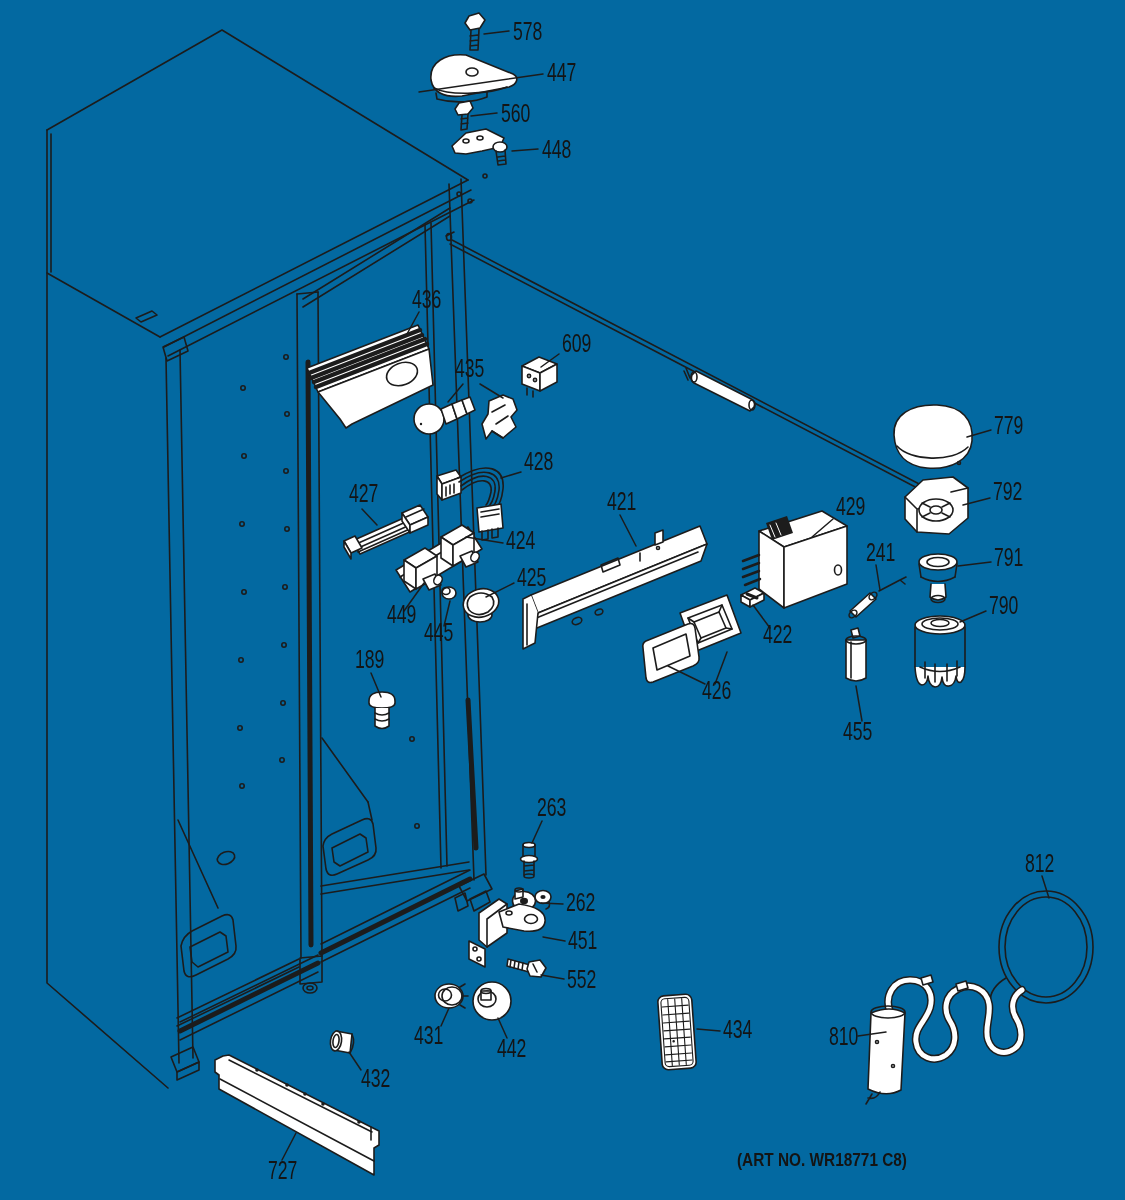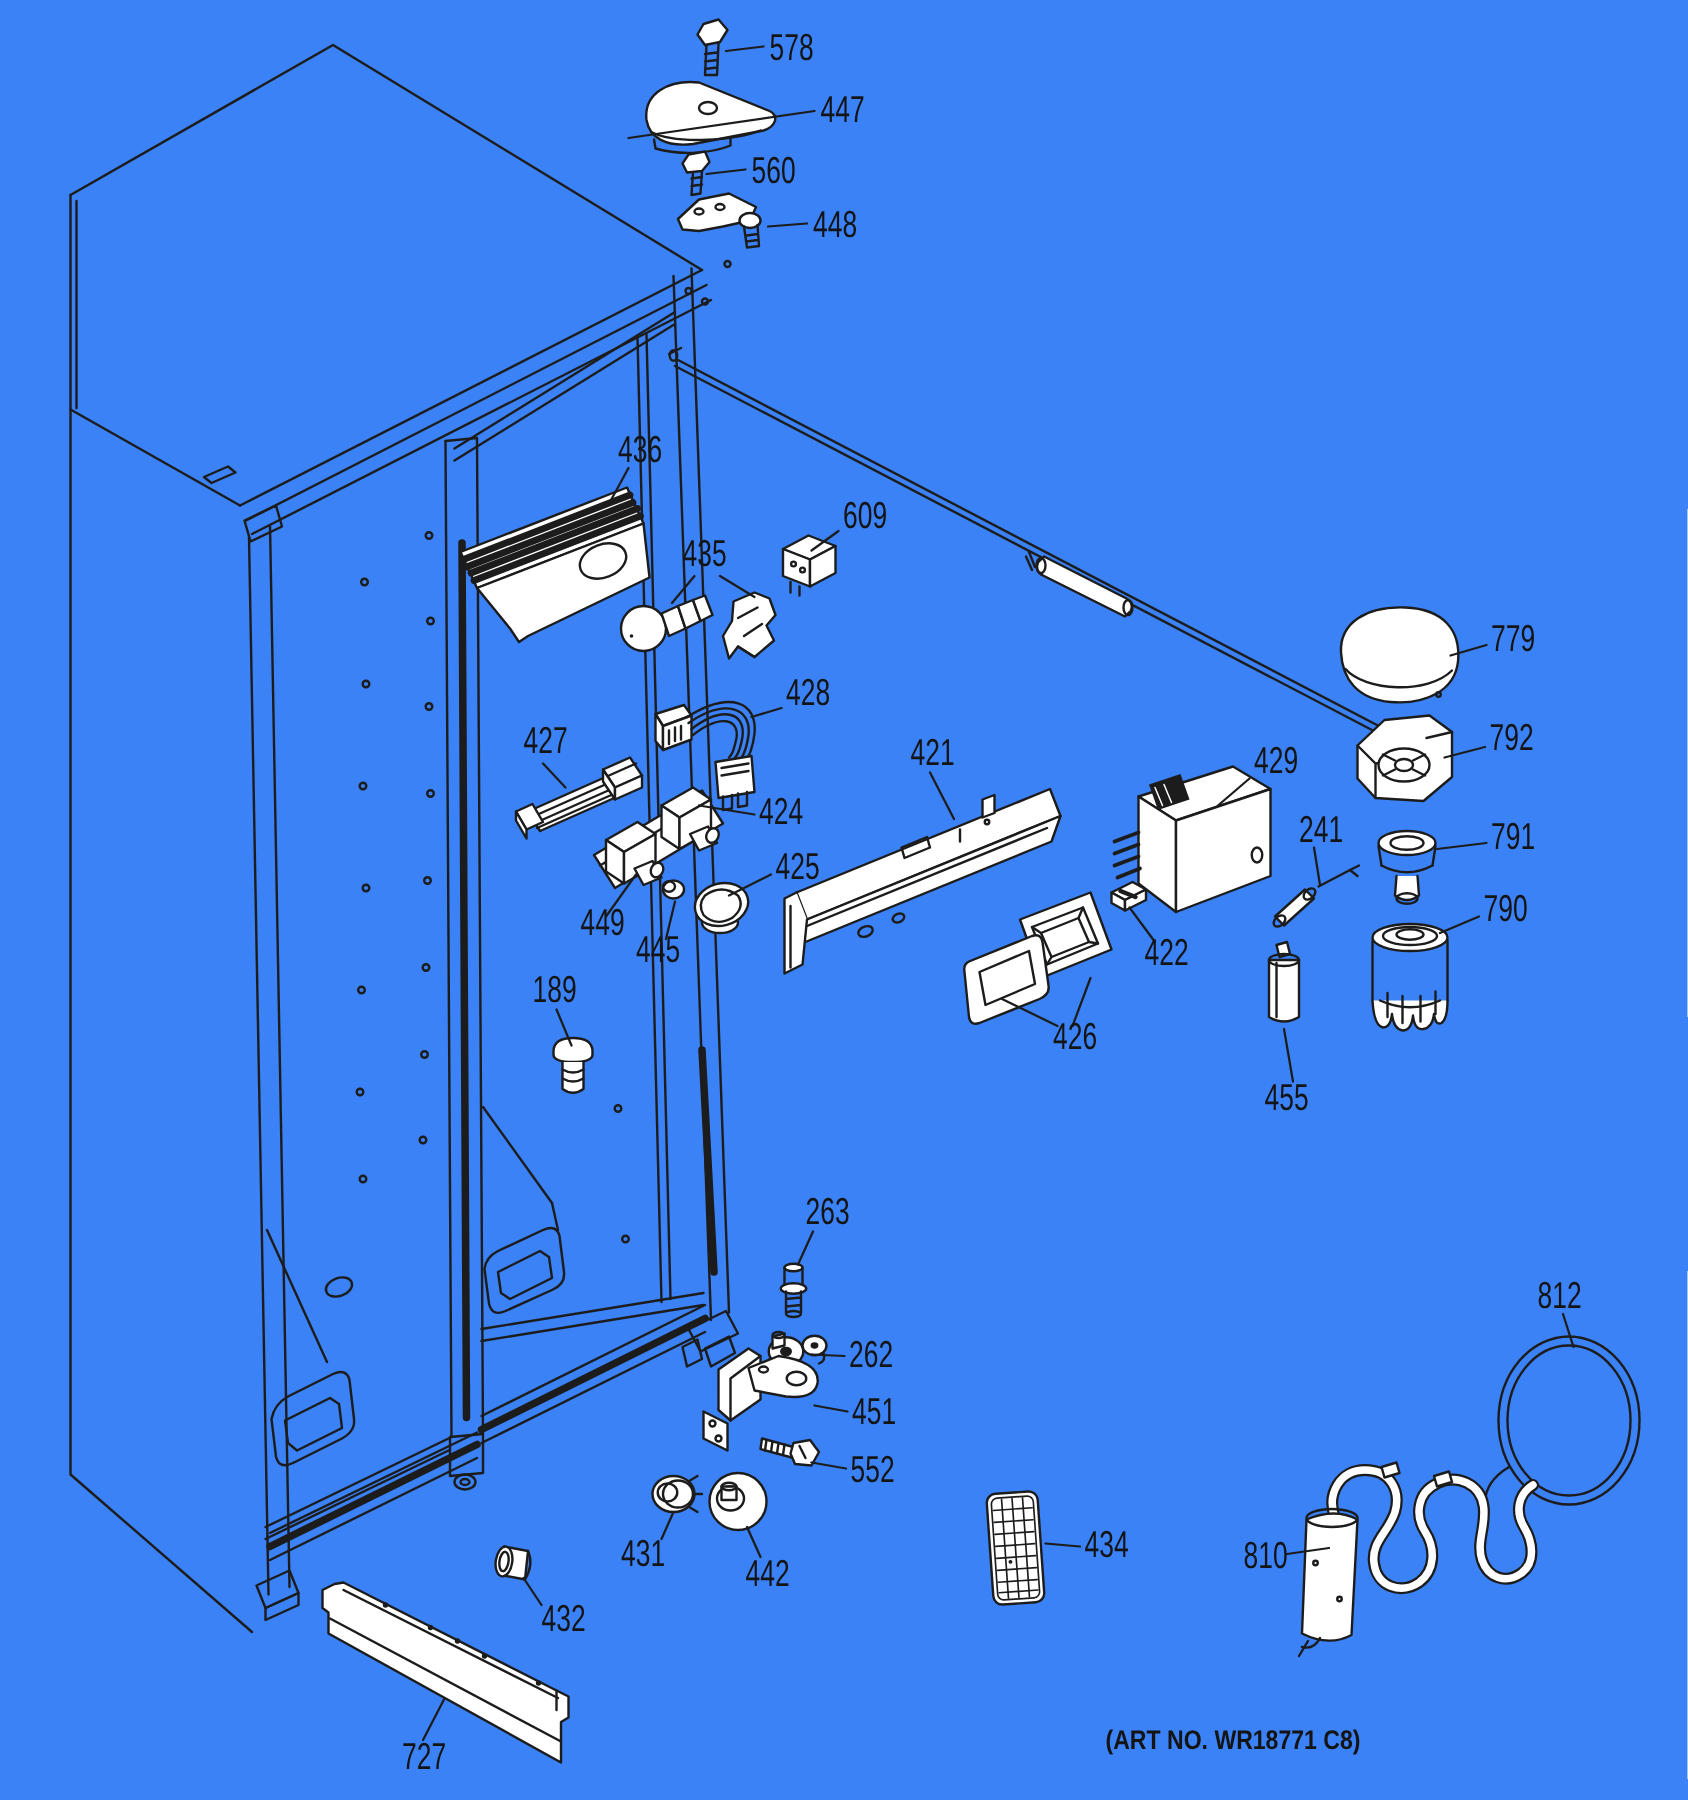--- a/index.html
+++ b/index.html
@@ -1,16 +1,16 @@
 <!DOCTYPE html>
 <html><head>
 <meta charset="utf-8">
 <style>
   html,body{margin:0;padding:0;background:#ffffff;}
-  .stage{position:relative;width:1125px;height:1200px;background:#3b82f6;overflow:hidden;}
+  .stage{position:relative;width:1125px;height:1200px;background:#0369a1;overflow:hidden;}
   svg{position:absolute;left:0;top:0;}
   svg path,svg line,svg ellipse,svg circle,svg rect,svg polyline{
     fill:none;stroke:#1c1c1c;stroke-width:1.6;stroke-linecap:round;stroke-linejoin:round;}
   .fw{fill:#ffffff;}
   .dk{fill:#1c1c1c;stroke:none;}
   .lv{stroke-width:4.5;}
   .bar{stroke-width:5;}
   .thin{stroke-width:1.1;}
   .leader{stroke:#1c1c1c;stroke-width:1.5;}
   .plabel{font-family:"Liberation Sans",sans-serif;font-size:25px;fill:#141414;}

